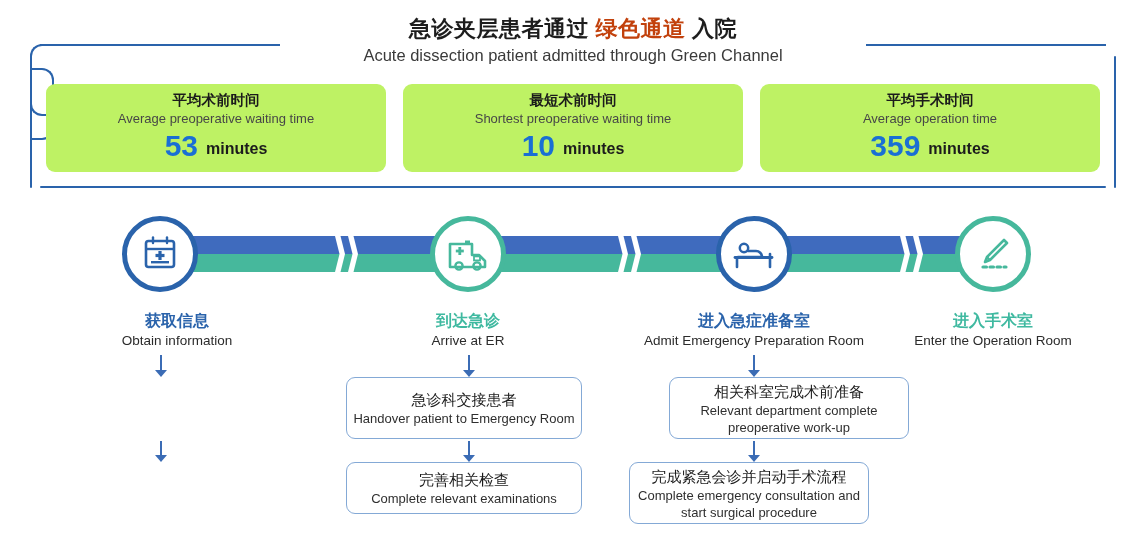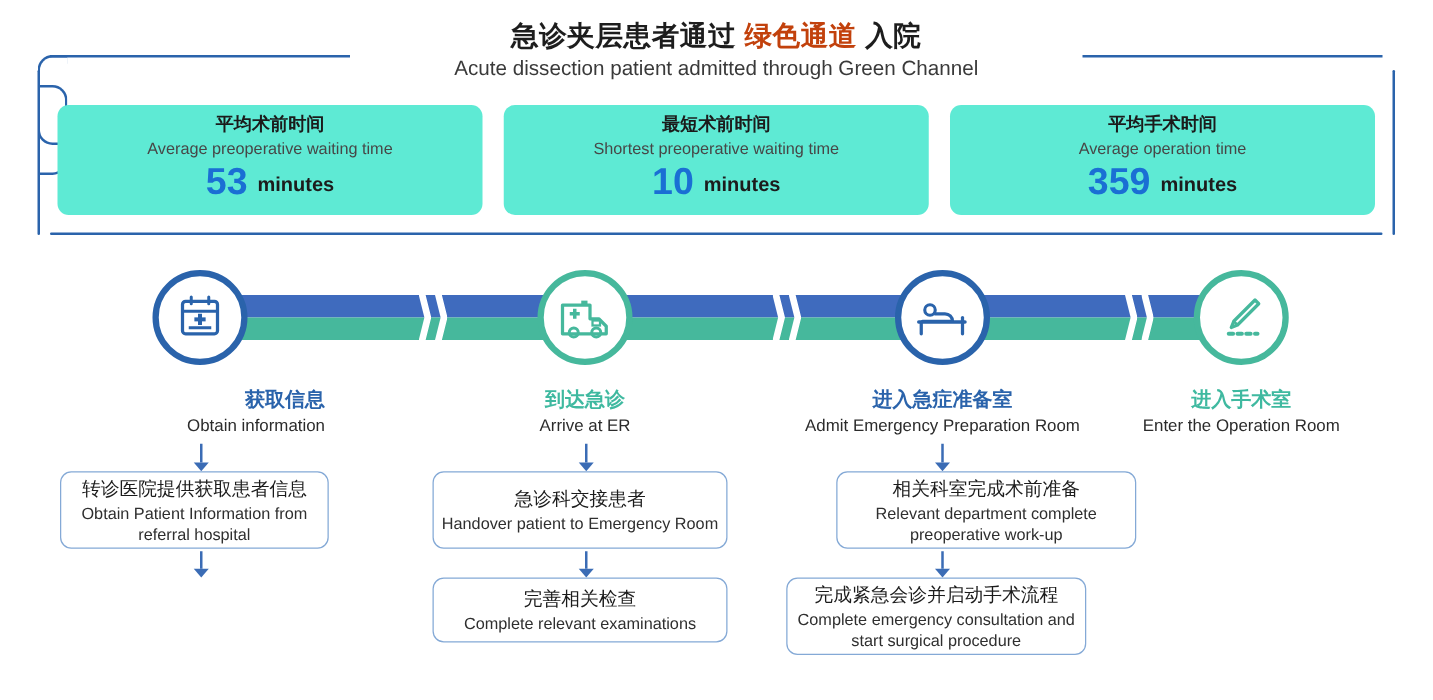--- a/index.html
+++ b/index.html
@@ -31,21 +31,21 @@
   .frame .c-tr{right:0;top:0;width:22px;height:22px;background:transparent;
       border-right:2px solid #2a63ab;border-top:2px solid #2a63ab;border-top-right-radius:12px;}
   .frame .c-bl{left:0;bottom:0;width:22px;height:22px;background:transparent;
       border-left:2px solid #2a63ab;border-bottom:2px solid #2a63ab;border-bottom-left-radius:12px;}
   .frame .c-br{right:0;bottom:0;width:22px;height:22px;background:transparent;
       border-right:2px solid #2a63ab;border-bottom:2px solid #2a63ab;border-bottom-right-radius:12px;}
 
   
   .cards{position:absolute;left:46px;top:84px;width:1054px;height:90px;
          display:flex;justify-content:space-between;}
-  .card{width:340px;height:88px;background:#5eead4;border-radius:9px;
+  .card{width:340px;height:88px;background:#bef264;border-radius:9px;
         text-align:center;box-sizing:border-box;padding-top:7px;}
   .card-cn{font-size:14.5px;font-weight:bold;color:#1b1b1b;line-height:19px;}
   .card-en{font-size:13px;color:#474747;line-height:18px;}
   .card-val{margin-top:2px;line-height:32px;white-space:nowrap;}
   .card-num{font-size:30px;font-weight:bold;color:#1a6fd4;letter-spacing:0px;vertical-align:-2px;}
   .card-unit{font-size:16px;font-weight:bold;color:#1c1c1c;margin-left:8px;}
 
   
   .band{position:absolute;left:150px;top:236px;width:850px;height:36px;}
   .band .blue{position:absolute;left:0;top:0;width:850px;height:18px;background:#3f6bbe;}
@@ -190,21 +190,21 @@
       <line x1="14.5" y1="23.5" x2="17" y2="26" stroke="#46b89c" stroke-width="2.2"></line>
       <g stroke="#46b89c" stroke-width="3.2" stroke-linecap="round">
         <line x1="10" y1="33" x2="13.5" y2="33"></line>
         <line x1="17" y1="33" x2="20.5" y2="33"></line>
         <line x1="24" y1="33" x2="27.5" y2="33"></line>
         <line x1="31" y1="33" x2="33" y2="33"></line>
       </g>
     </svg>
   </div>
 
-  <div class="steplabel" style="left:60px;top:310px;width:200px;text-align:right;">
+  <div class="steplabel" style="left:77px;top:310px;width:200px;">
     <div class="step-cn blue">获取信息</div>
     <div class="step-en">Obtain information</div>
   </div>
   <div class="steplabel" style="left:368px;top:310px;width:200px;">
     <div class="step-cn teal">到达急诊</div>
     <div class="step-en">Arrive at ER</div>
   </div>
   <div class="steplabel" style="left:615px;top:310px;width:278px;">
     <div class="step-cn blue">进入急症准备室</div>
     <div class="step-en">Admit Emergency Preparation Room</div>
@@ -220,24 +220,20 @@
     </div>
   <div class="arrow" style="left:463px;top:355px;height:22px;">
     <div class="shaft" style="height:15px;"></div>
       <div class="head" style="top:15px;"></div>
     </div>
   <div class="arrow" style="left:748px;top:355px;height:22px;">
     <div class="shaft" style="height:15px;"></div>
       <div class="head" style="top:15px;"></div>
     </div>
 
-  <div class="dbox" style="left:48px;top:377px;width:215px;height:62px;">
-    <div class="cn">转诊医院提供获取患者信息</div>
-    <div class="en">Obtain Patient Information from referral hospital</div>
-  </div>
   <div class="arrow" style="left:155px;top:441px;height:22px;">
     <div class="shaft" style="height:14px;"></div>
       <div class="head" style="top:14px;"></div>
     </div>
 
   <div class="dbox" style="left:346px;top:377px;width:236px;height:62px;">
     <div class="cn">急诊科交接患者</div>
     <div class="en">Handover patient to Emergency Room</div>
   </div>
   <div class="arrow" style="left:463px;top:441px;height:22px;">

